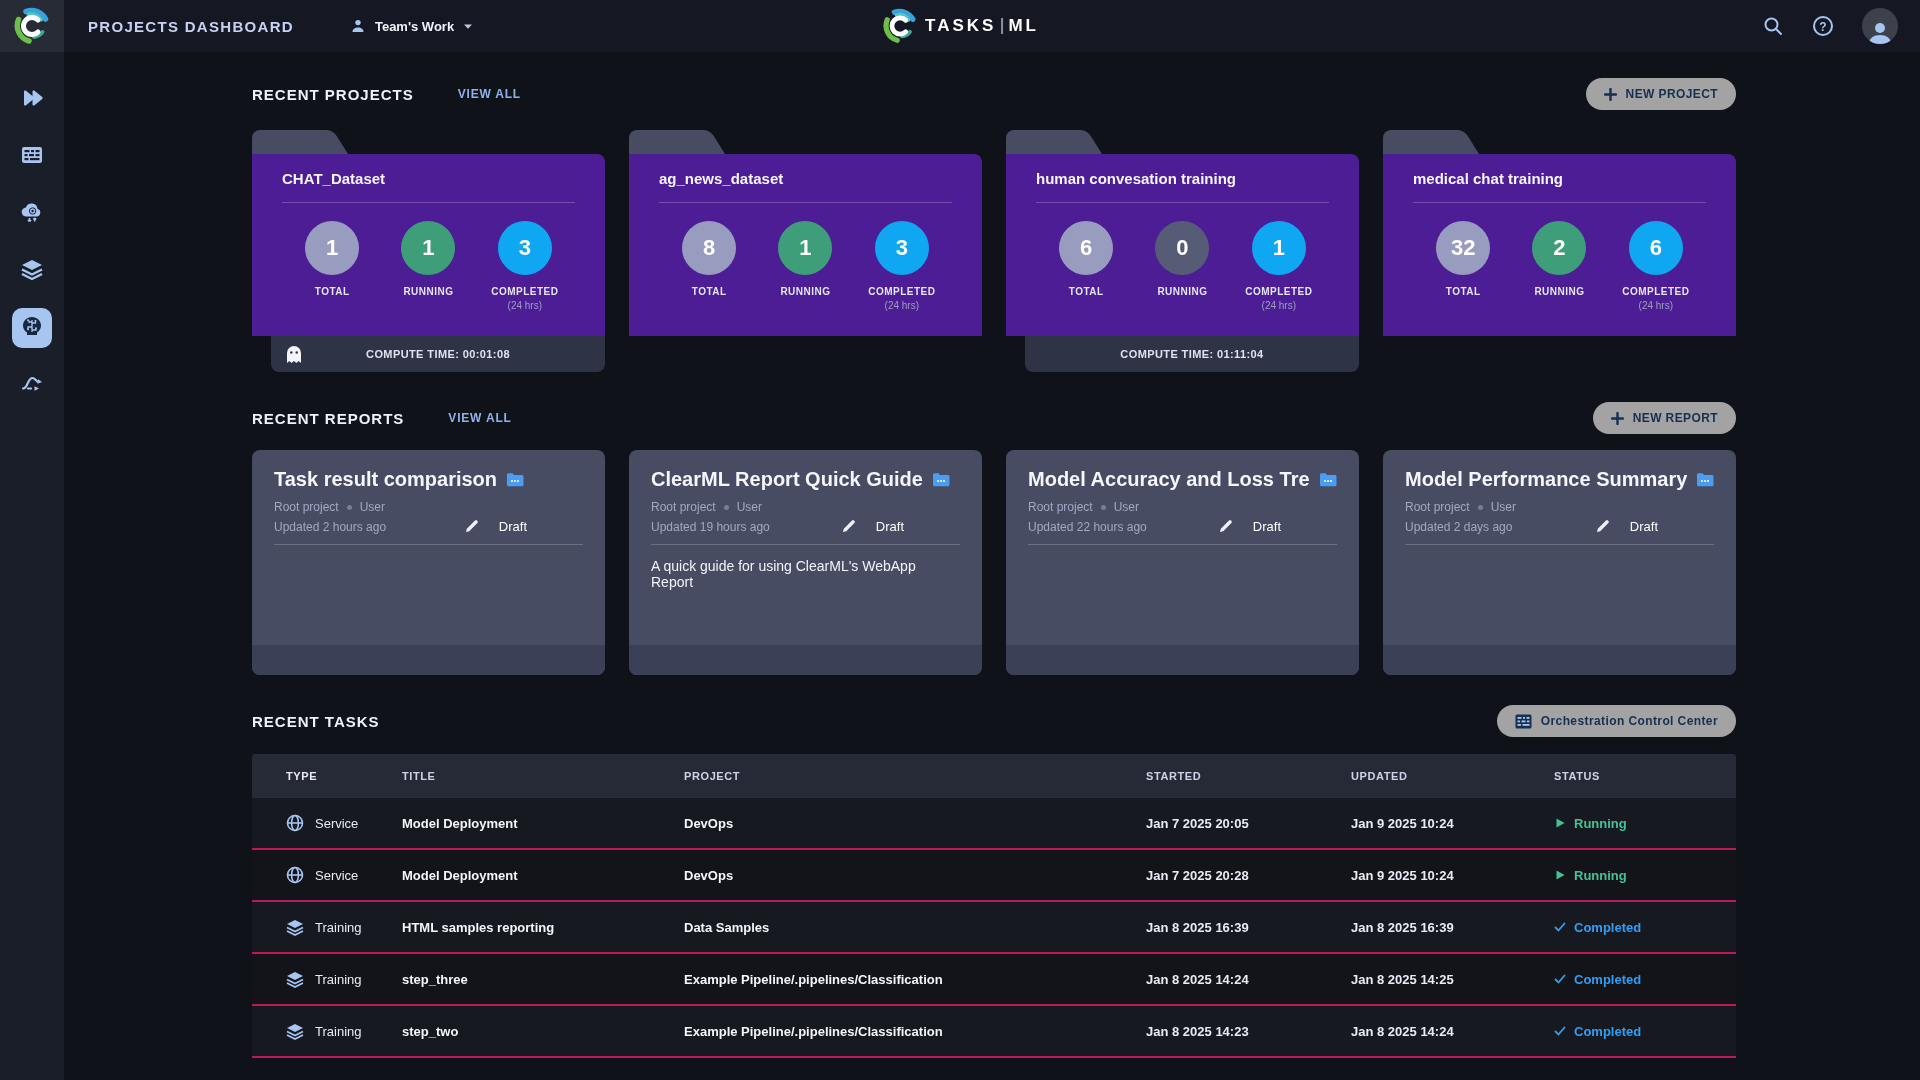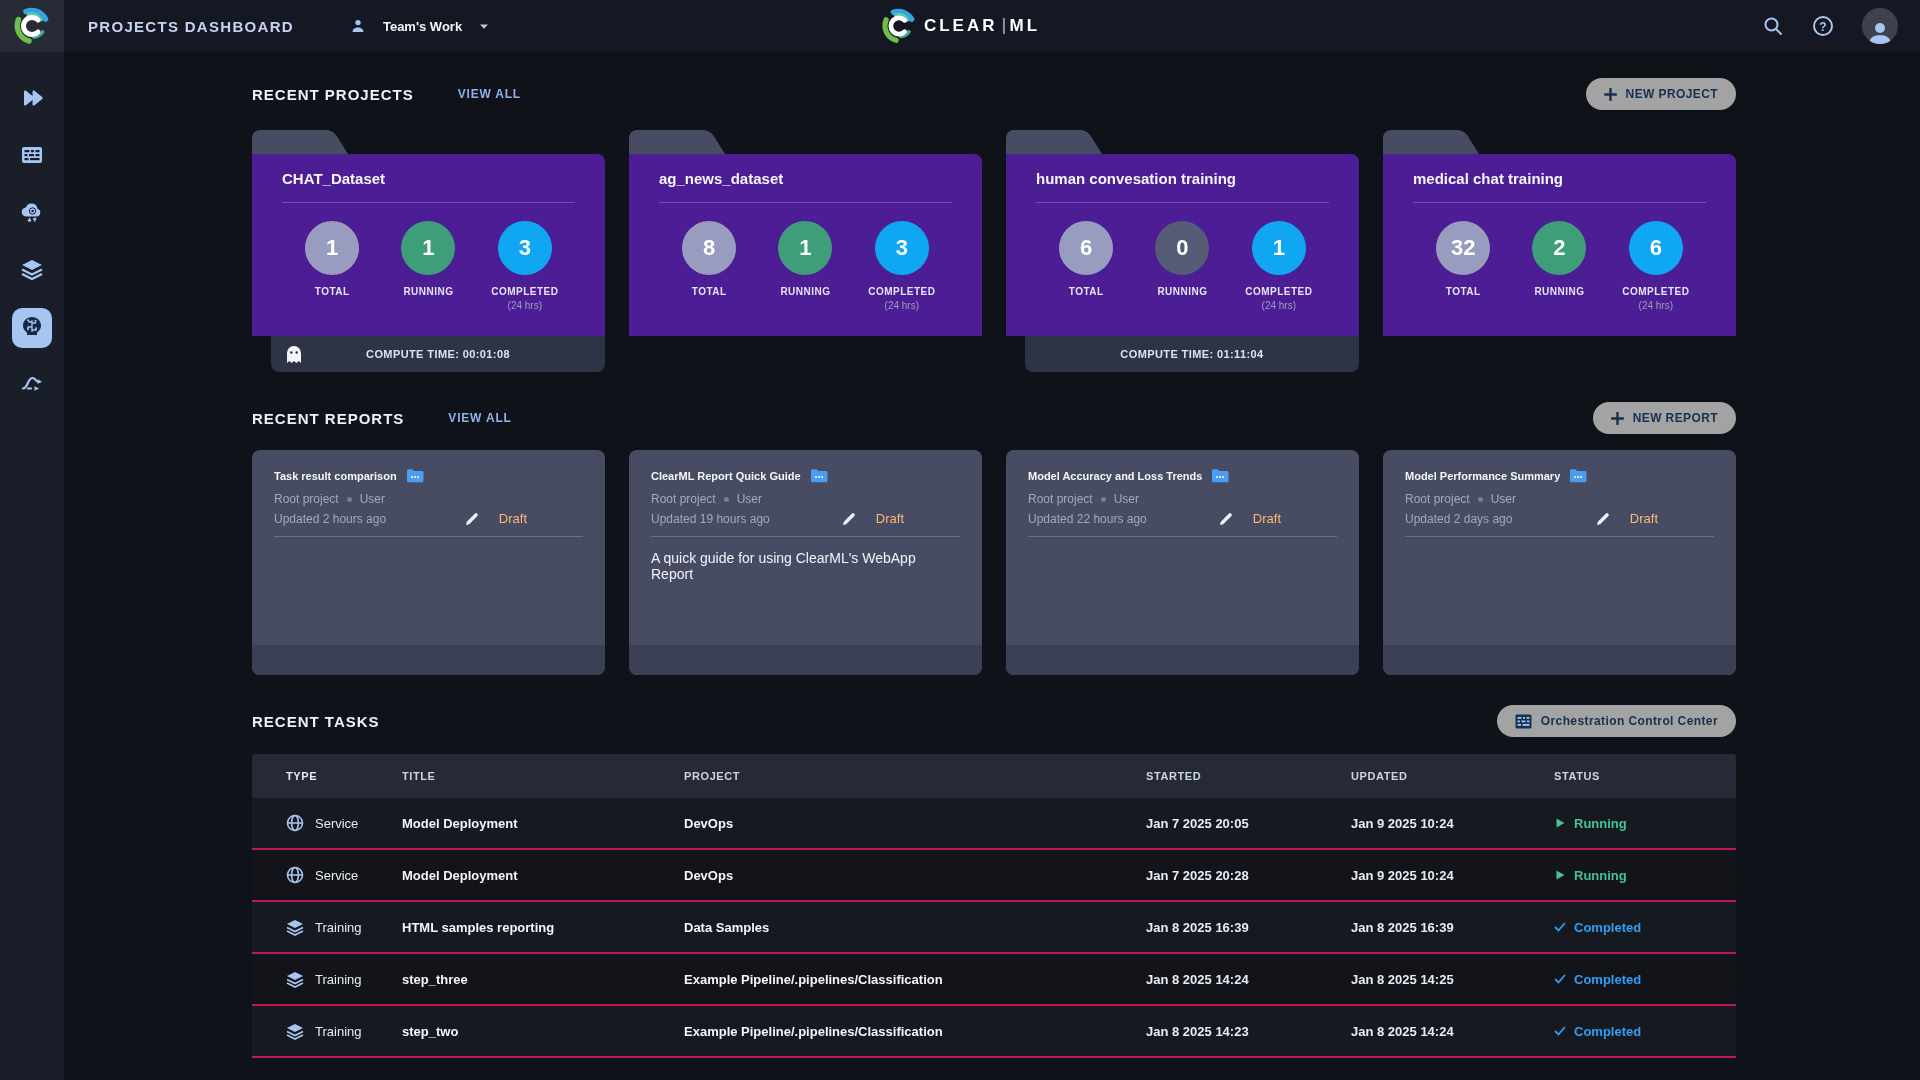--- a/index.html
+++ b/index.html
@@ -2,21 +2,21 @@
 <html><head>
 <meta charset="utf-8">
 <style>
   * { margin:0; padding:0; box-sizing:border-box; }
   html,body { width:1920px; height:1080px; background:#101219; font-family:"Liberation Sans", sans-serif; color:#fff; overflow:hidden; }
 
   
   .topbar { position:fixed; top:0; left:0; width:1920px; height:52px; background:#151823; display:flex; align-items:center; z-index:20; }
   .logo-sq { width:64px; height:52px; background:#272b36; display:flex; align-items:center; justify-content:center; flex:none; }
   .page-title { margin-left:24px; font-size:15px; font-weight:bold; letter-spacing:1.3px; color:#c7d2f2; }
-  .workspace { margin-left:56px; display:flex; align-items:center; gap:17px; font-size:13px; font-weight:bold; color:#f2f4fa; cursor:pointer; }
+  .workspace { margin-left:56px; display:flex; align-items:center; gap:9px; font-size:13px; font-weight:bold; color:#f2f4fa; cursor:pointer; }
   .center-logo { position:absolute; left:50%; top:0; height:52px; transform:translateX(-50%); display:flex; align-items:center; gap:6px; }
   .brand-word { font-size:17px; font-weight:bold; letter-spacing:3px; color:#fff; display:flex; align-items:center; gap:5px; }
   .brand-sep { width:2px; height:16px; background:#8b90a0; display:inline-block; }
   .topbar-right { margin-left:auto; display:flex; align-items:center; gap:28px; padding-right:22px; }
   .tb-icon { width:22px; height:22px; display:flex; align-items:center; justify-content:center; cursor:pointer; }
   .avatar { width:36px; height:36px; border-radius:50%; background:#3c414c; display:flex; align-items:end; justify-content:center; overflow:hidden; cursor:pointer; }
 
   
   .sidebar { position:fixed; top:52px; left:0; width:64px; height:1028px; background:#1a1e29; display:flex; flex-direction:column; align-items:center; padding-top:28px; gap:17px; z-index:15; }
   .sb-item { width:40px; height:40px; border-radius:10px; display:flex; align-items:center; justify-content:center; cursor:pointer; }
@@ -43,26 +43,26 @@
   .bubble { width:54px; height:54px; border-radius:50%; display:flex; align-items:center; justify-content:center; font-size:22px; font-weight:bold; color:#fff; }
   .s-label { margin-top:11px; font-size:10px; font-weight:bold; letter-spacing:0.5px; color:#e3e6f2; }
   .s-sub { margin-top:3px; font-size:10px; color:#9ba1bd; height:12px; }
   .p-footer { background:#2f3346; border-radius:0 0 8px 8px; height:36px; display:flex; align-items:center; justify-content:center; position:relative; font-size:11px; font-weight:bold; letter-spacing:0.4px; color:#dfe3f0;margin-left:19px; }
   .ghost { position:absolute; left:14px; top:8px; width:18px; height:20px; }
 
   
   .rep-grid { margin-top:16px; display:grid; grid-template-columns:repeat(4,1fr); gap:24px; }
   .r-card { position:relative; background:#474c63; border-radius:8px; height:225px; padding:18px 22px 0; overflow:hidden; cursor:pointer; }
   .r-title-row { display:flex; align-items:center; gap:9px; }
-  .r-title { font-size:11px; font-weight:bold; color:#f4f6fc; white-space:nowrap; overflow:hidden; }
+  .r-title { font-size:20px; font-weight:bold; color:#f4f6fc; white-space:nowrap; overflow:hidden; }
   .r-meta { margin-top:9px; font-size:12px; color:#a2a8c4; display:flex; align-items:center; gap:8px; }
   .dot { width:5px; height:5px; border-radius:50%; background:#777e9a; display:inline-block; }
   .r-row2 { display:flex; align-items:center; justify-content:space-between; margin-top:5px; }
   .r-updated { font-size:12px; color:#a2a8c4; }
-  .r-draft { display:flex; align-items:center; gap:20px; font-size:13px; color:#fdba74; margin-right:56px; }
+  .r-draft { display:flex; gap:20px; font-size:13px; color:#ffffff; margin-right:56px; }
   .r-div { border-top:1px solid rgba(255,255,255,0.20); margin-top:10px; }
   .r-desc { margin-top:13px; font-size:14px; color:#f2f4fa; }
   .r-strip { position:absolute; bottom:0; left:0; right:0; height:30px; background:#3b4057; }
 
   
   .tbl { margin-top:17px; }
   .t-grid { display:grid; grid-template-columns:150px 282px 462px 205px 203px 1fr; align-items:center; }
   .t-head { background:#262a36; height:44px; font-size:11px; font-weight:bold; letter-spacing:0.6px; color:#ccd3e6; border-radius:3px 3px 0 0; }
   .t-row { height:52px; font-size:13px; border-bottom:2px solid #be185d; cursor:pointer; }
   .t-row.odd { background:#16191f; }
@@ -107,21 +107,21 @@
     <span style="width:38px;height:38px;display:flex">
         <svg viewBox="0 0 40 40">
           <path d="M14 5.5 A16 16 0 0 1 33.5 13" stroke="#36a3e0" stroke-width="5.5" fill="none" stroke-linecap="round"></path>
           <path d="M16.5 8.5 A12 12 0 0 1 29 13.5" stroke="#57c6b2" stroke-width="4" fill="none" stroke-linecap="round"></path>
           <path d="M6.5 13.5 A16 16 0 0 0 17 35" stroke="#6cc04a" stroke-width="5.5" fill="none" stroke-linecap="round"></path>
           <path d="M22 31 A11.5 11.5 0 0 0 30.5 26" stroke="#3aa98f" stroke-width="4" fill="none" stroke-linecap="round"></path>
           <path d="M26 14 A8.5 8.5 0 1 0 26 26" stroke="#fff" stroke-width="5" fill="none" stroke-linecap="round"></path>
         </svg>
       </span>
     <span class="brand-word">
-      <span>CLEAR</span>
+      <span>TASKS</span>
       <span class="brand-sep"></span>
       <span>ML</span>
     </span>
   </div>
   <div class="topbar-right">
     <span class="tb-icon">
         <svg viewBox="0 0 22 22">
           <circle cx="9.5" cy="9.5" r="6" stroke="#a6c5f1" stroke-width="2" fill="none"></circle>
           <path d="M14 14 19 19" stroke="#a6c5f1" stroke-width="2" stroke-linecap="round"></path>
         </svg>

